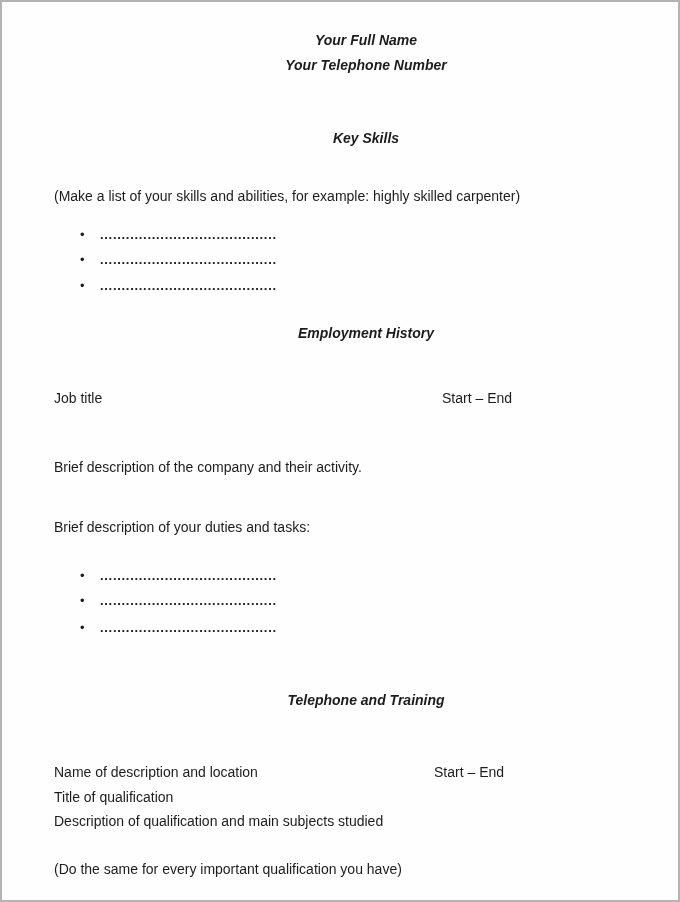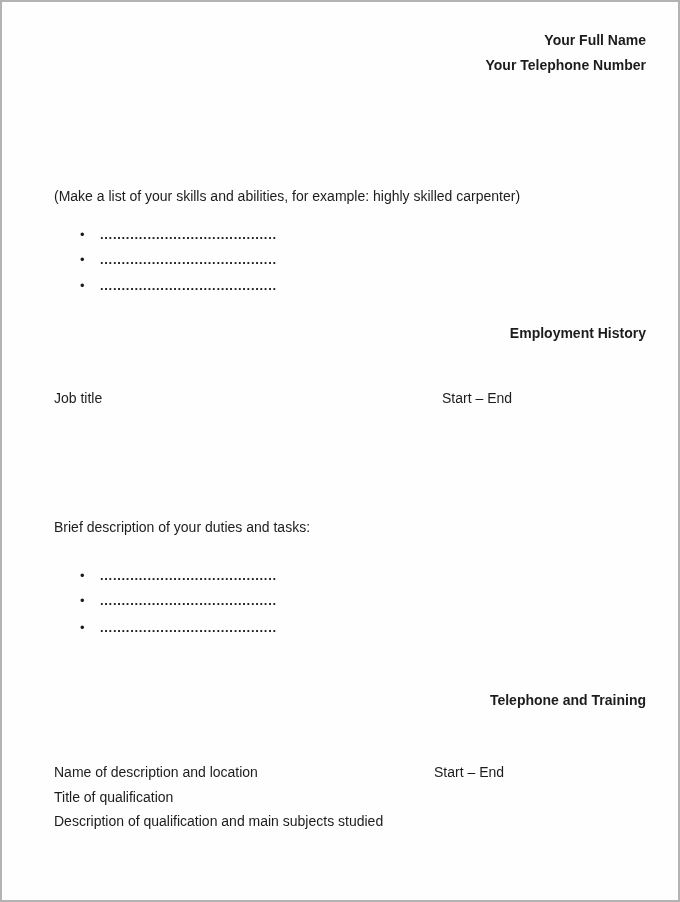--- a/index.html
+++ b/index.html
@@ -16,22 +16,23 @@
     border: 2px solid #b3b3b3;
     font-family: "Liberation Sans", sans-serif;
     font-size: 14px;
     color: #1c1c1c;
     line-height: 1.15;
     overflow: hidden;
   }
   .abs { position: absolute; white-space: nowrap; }
   .centered {
     left: 52px;
-    right: 32px;
-    text-align: right;
+    right: 0;
+    text-align: center;
+    font-style: italic;
   }
   .bold { font-weight: bold; }
   .bullet-row {
     left: 78px;
     display: flex;
     align-items: baseline;
   }
   .bullet-glyph {
     display: inline-block;
     width: 20px;
@@ -44,40 +45,42 @@
   }
 </style>
 </head>
 <body>
 
 <div class="page">
 
   <div class="abs centered bold" style="top:30px">Your Full Name</div>
   <div class="abs centered bold" style="top:55px">Your Telephone Number</div>
 
+  <div class="abs centered bold" style="top:128px">Key Skills</div>
   <div class="abs" style="left:52px; top:186px">(Make a list of your skills and abilities, for example: highly skilled carpenter)</div>
 
   <div class="abs bullet-row" style="top:226px">
     <span class="bullet-glyph">•</span>
     <span class="dots">.........................................</span>
   </div>
   <div class="abs bullet-row" style="top:251px">
     <span class="bullet-glyph">•</span>
     <span class="dots">.........................................</span>
   </div>
   <div class="abs bullet-row" style="top:277px">
     <span class="bullet-glyph">•</span>
     <span class="dots">.........................................</span>
   </div>
 
   <div class="abs centered bold" style="top:323px">Employment History</div>
 
   <div class="abs" style="left:52px; top:388px">Job title</div>
   <div class="abs" style="left:440px; top:388px">Start – End</div>
 
+  <div class="abs" style="left:52px; top:457px">Brief description of the company and their activity.</div>
   <div class="abs" style="left:52px; top:517px">Brief description of your duties and tasks:</div>
 
   <div class="abs bullet-row" style="top:567px">
     <span class="bullet-glyph">•</span>
     <span class="dots">.........................................</span>
   </div>
   <div class="abs bullet-row" style="top:592px">
     <span class="bullet-glyph">•</span>
     <span class="dots">.........................................</span>
   </div>
@@ -87,14 +90,15 @@
   </div>
 
   <div class="abs centered bold" style="top:690px">Telephone and Training</div>
 
   <div class="abs" style="left:52px; top:762px">Name of description and location</div>
   <div class="abs" style="left:432px; top:762px">Start – End</div>
 
   <div class="abs" style="left:52px; top:787px">Title of qualification</div>
   <div class="abs" style="left:52px; top:811px">Description of qualification and main subjects studied</div>
 
+  <div class="abs" style="left:52px; top:859px">(Do the same for every important qualification you have)</div>
 
 </div>
 
 </body></html>

